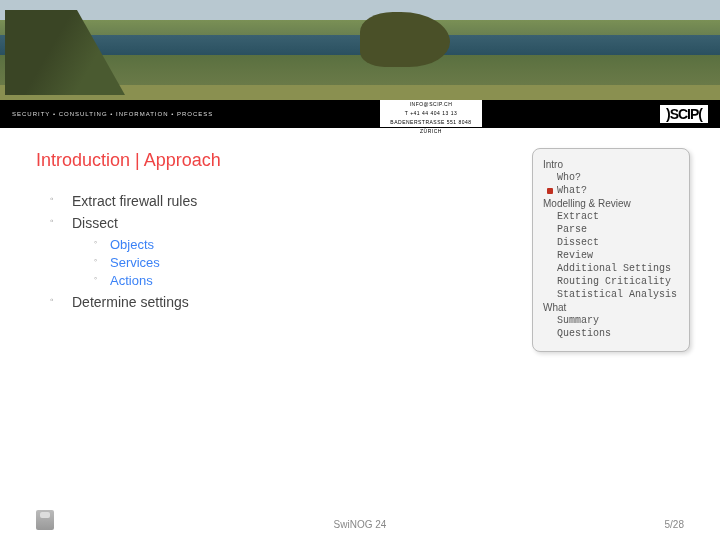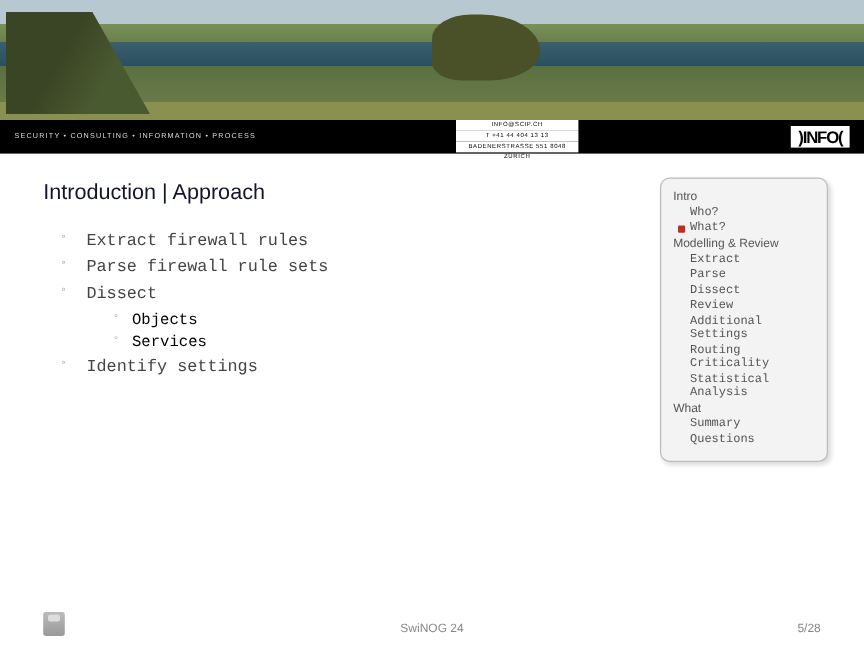--- a/index.html
+++ b/index.html
@@ -80,69 +80,69 @@
   }
   .content {
     position: absolute;
     top: 150px;
     left: 0;
     width: 720px;
     padding: 0 36px;
   }
   .title {
     font-size: 18px;
-    color: #0f172a;
+    color: #ef4444;
     font-weight: normal;
     margin-bottom: 22px;
     font-family: Verdana, sans-serif;
   }
   ul.main-list {
     list-style: none;
     margin-left: 6px;
   }
   ul.main-list > li {
     font-size: 14px;
     color: #444;
     margin-bottom: 6px;
     position: relative;
     padding-left: 30px;
-    font-family: Liberation Mono, monospace;
+    font-family: Liberation Sans, sans-serif;
   }
   ul.main-list > li::before {
     content: "◦";
     position: absolute;
     left: 8px;
     top: 0;
     color: #888;
     font-size: 10px;
   }
   ul.sub-list {
     list-style: none;
     margin: 6px 0 6px 16px;
   }
   ul.sub-list > li {
     font-size: 13px;
-    color: #000000;
+    color: #3b82f6;
     margin-bottom: 3px;
     position: relative;
     padding-left: 22px;
   }
   ul.sub-list > li::before {
     content: "◦";
     position: absolute;
     left: 6px;
     top: 0;
     color: #999;
     font-size: 9px;
   }
   .nav-panel {
     position: absolute;
     top: 148px;
     right: 30px;
-    width: 140px;
+    width: 158px;
     background: #f3f3f3;
     border: 1px solid #bbb;
     border-radius: 8px;
     box-shadow: 2px 2px 4px rgba(0,0,0,0.15);
     padding: 8px 8px 10px 10px;
     font-size: 10px;
     color: #555;
   }
   .nav-panel .sec  { margin: 2px 0 2px 0; }
   .nav-panel .sub  { margin: 2px 0 2px 14px; font-family: Liberation Mono, monospace; }
@@ -193,36 +193,36 @@
 
 <div class="header-photo"></div>
 
 <div class="brand-bar">
   <span class="brand-left">SECURITY • CONSULTING • INFORMATION • PROCESS</span>
   <div class="brand-mid">
     <div style="position:absolute;top:0;">INFO@SCIP.CH</div>
     <div style="position:absolute;top:9px;">T +41 44 404 13 13</div>
     <div style="position:absolute;top:18px;">BADENERSTRASSE 551 8048 ZÜRICH</div>
   </div>
-  <span class="brand-logo">)INFO(</span>
+  <span class="brand-logo">)SCIP(</span>
 </div>
 
 <div class="content">
   <h1 class="title">Introduction | Approach</h1>
   <ul class="main-list">
     <li>Extract firewall rules</li>
-    <li>Parse firewall rule sets</li>
     <li>
       <span>Dissect</span>
       <ul class="sub-list">
         <li>Objects</li>
         <li>Services</li>
+        <li>Actions</li>
       </ul>
     </li>
-    <li>Identify settings</li>
+    <li>Determine settings</li>
   </ul>
 </div>
 
 <div class="nav-panel">
   <div class="sec">Intro</div>
   <div class="sub">Who?</div>
   <div class="sub current">What?</div>
   <div class="sec">Modelling &amp; Review</div>
   <div class="sub">Extract</div>
   <div class="sub">Parse</div>

